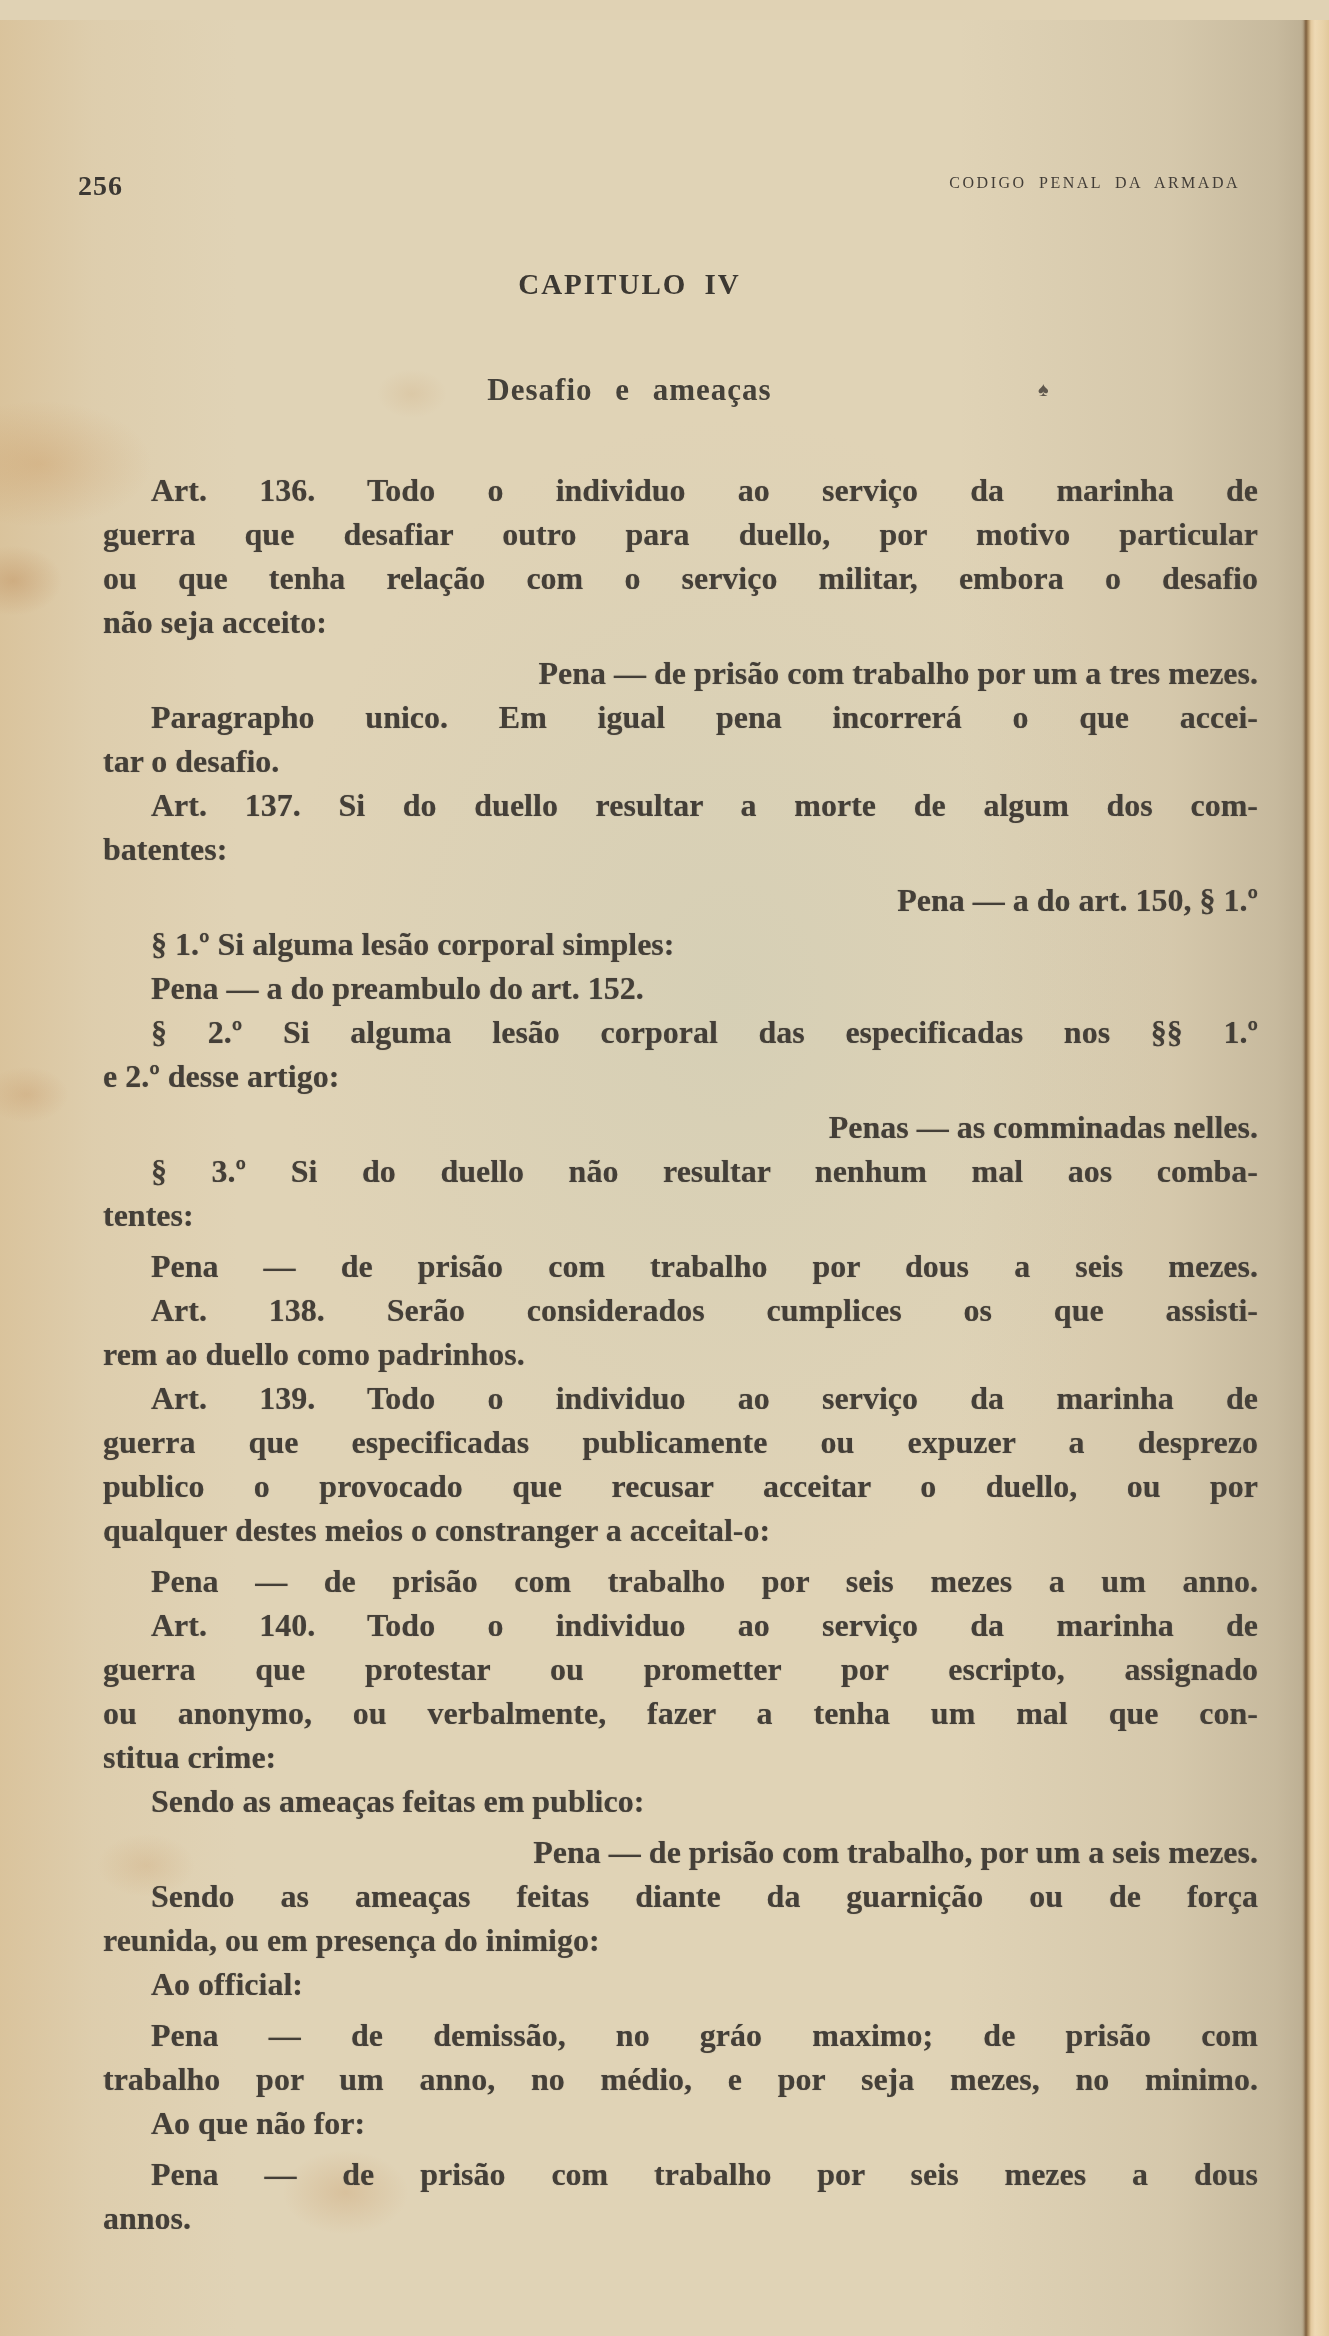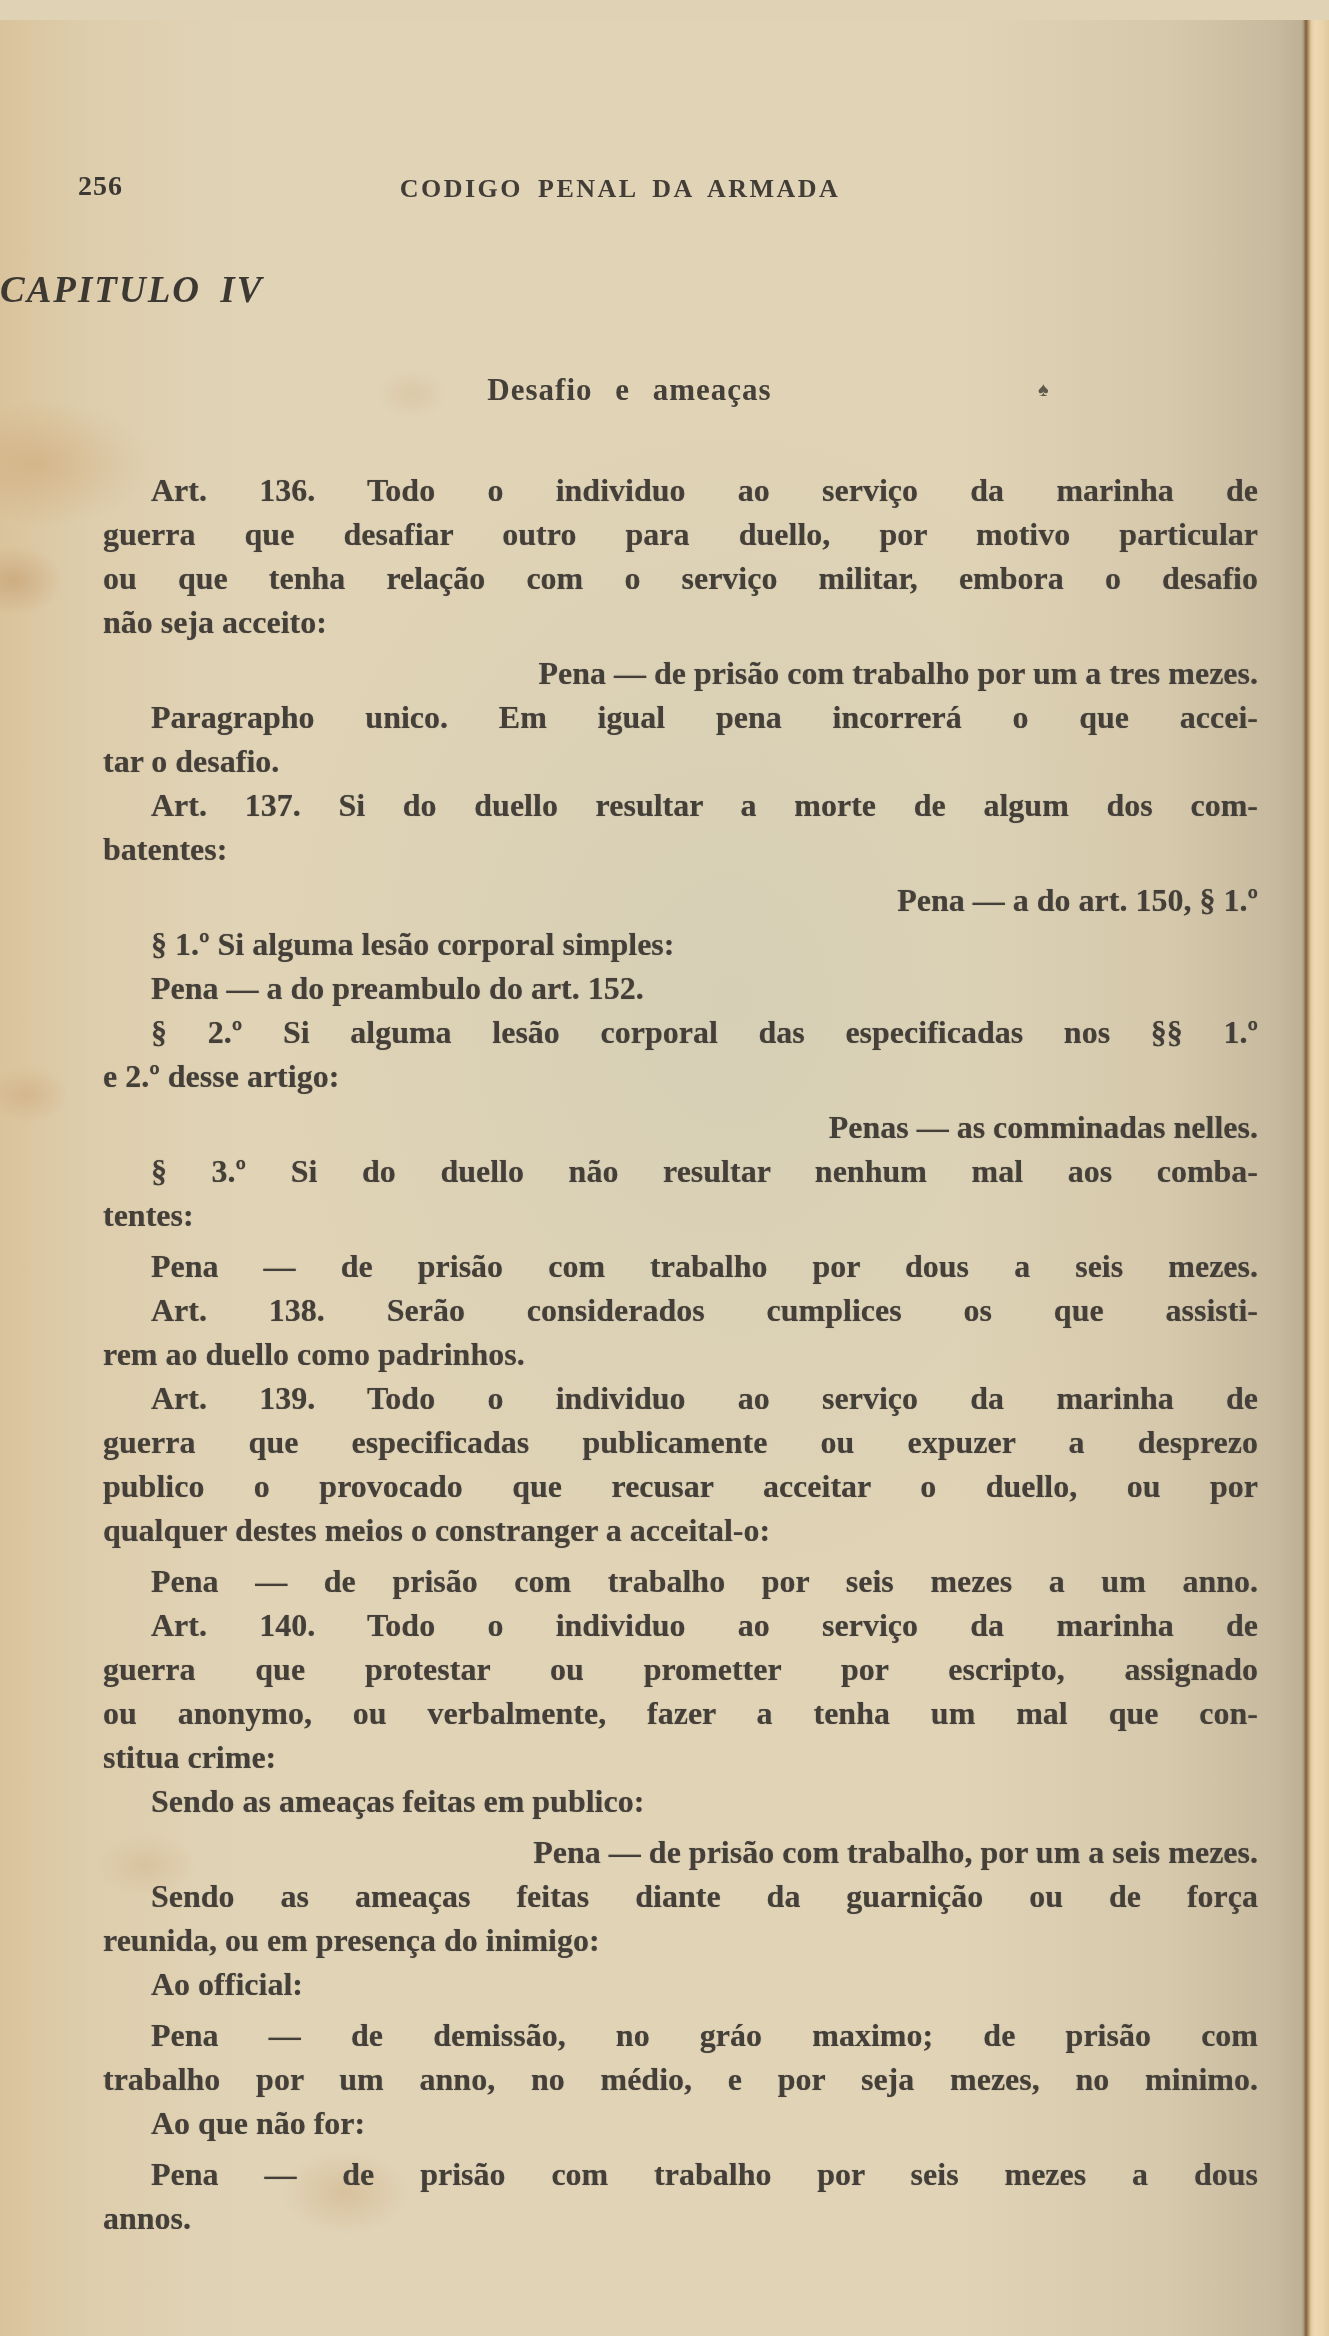--- a/index.html
+++ b/index.html
@@ -29,27 +29,27 @@
     background:linear-gradient(90deg,
       rgba(0,0,0,0) 0px, rgba(125,95,60,0.15) 2px, #7d5f3e 5px, #a98a5f 7px,
       #e3c99e 10px, #eed9b4 14px, #e8d2a8 22px, #e2c99c 28px);
   }
   .header-row{position:absolute;top:150px;left:0;width:1300px;height:40px;}
   .page-number{
     position:absolute;left:78px;top:0;
     font-size:28px;font-weight:bold;color:#3c3833;letter-spacing:1px;
   }
   .running-header{
-    position:absolute;left:0;right:60px;top:4px;text-align:center;
-    font-size:26px;font-weight:bold;color:#423d37;letter-spacing:2.5px;
+    position:absolute;left:0;right:60px;top:4px;text-align:right;
+    font-size:16px;font-weight:normal;color:#423d37;letter-spacing:2.5px;
     word-spacing:6px;
   }
   .chapter-heading{
-    position:absolute;top:248px;left:0;right:70px;text-align:left;
-    font-size:37px;font-weight:bold;color:#3c3832;letter-spacing:2px;word-spacing:8px;font-style:italic;
+    position:absolute;top:248px;left:0;right:70px;text-align:center;
+    font-size:29px;font-weight:bold;color:#3c3832;letter-spacing:2px;word-spacing:8px;
   }
   .section-subtitle{
     position:absolute;top:352px;left:0;right:70px;text-align:center;
     font-size:31px;font-weight:bold;color:#45413a;
     letter-spacing:1px;word-spacing:14px;
   }
   .decorative-mark{
     position:absolute;top:358px;left:1038px;
     font-size:20px;color:#4a443c;opacity:0.85;
   }

